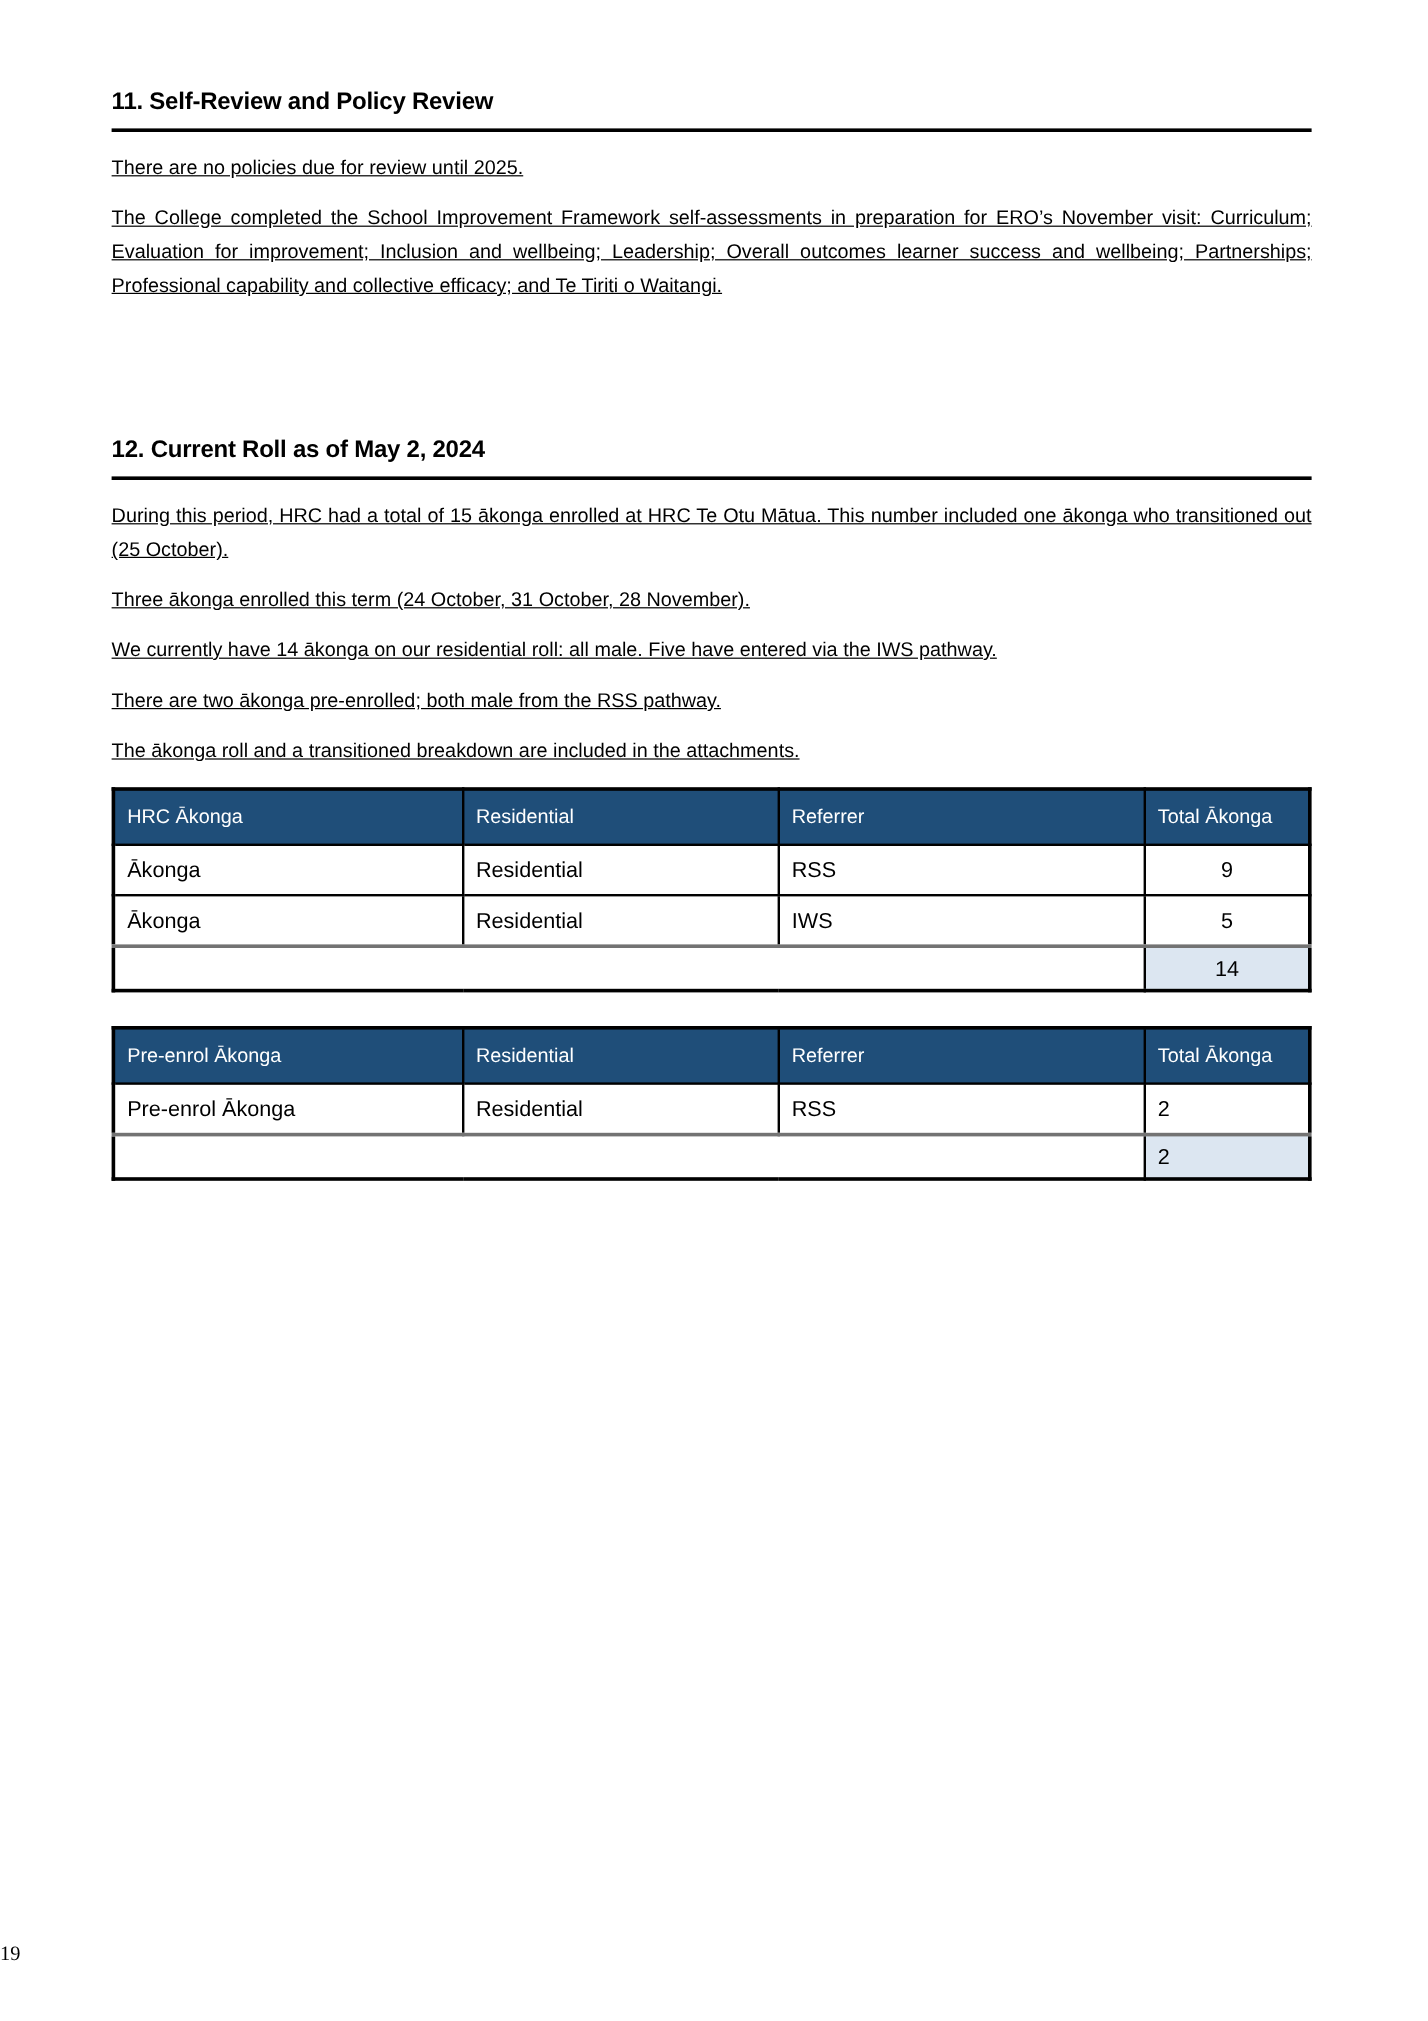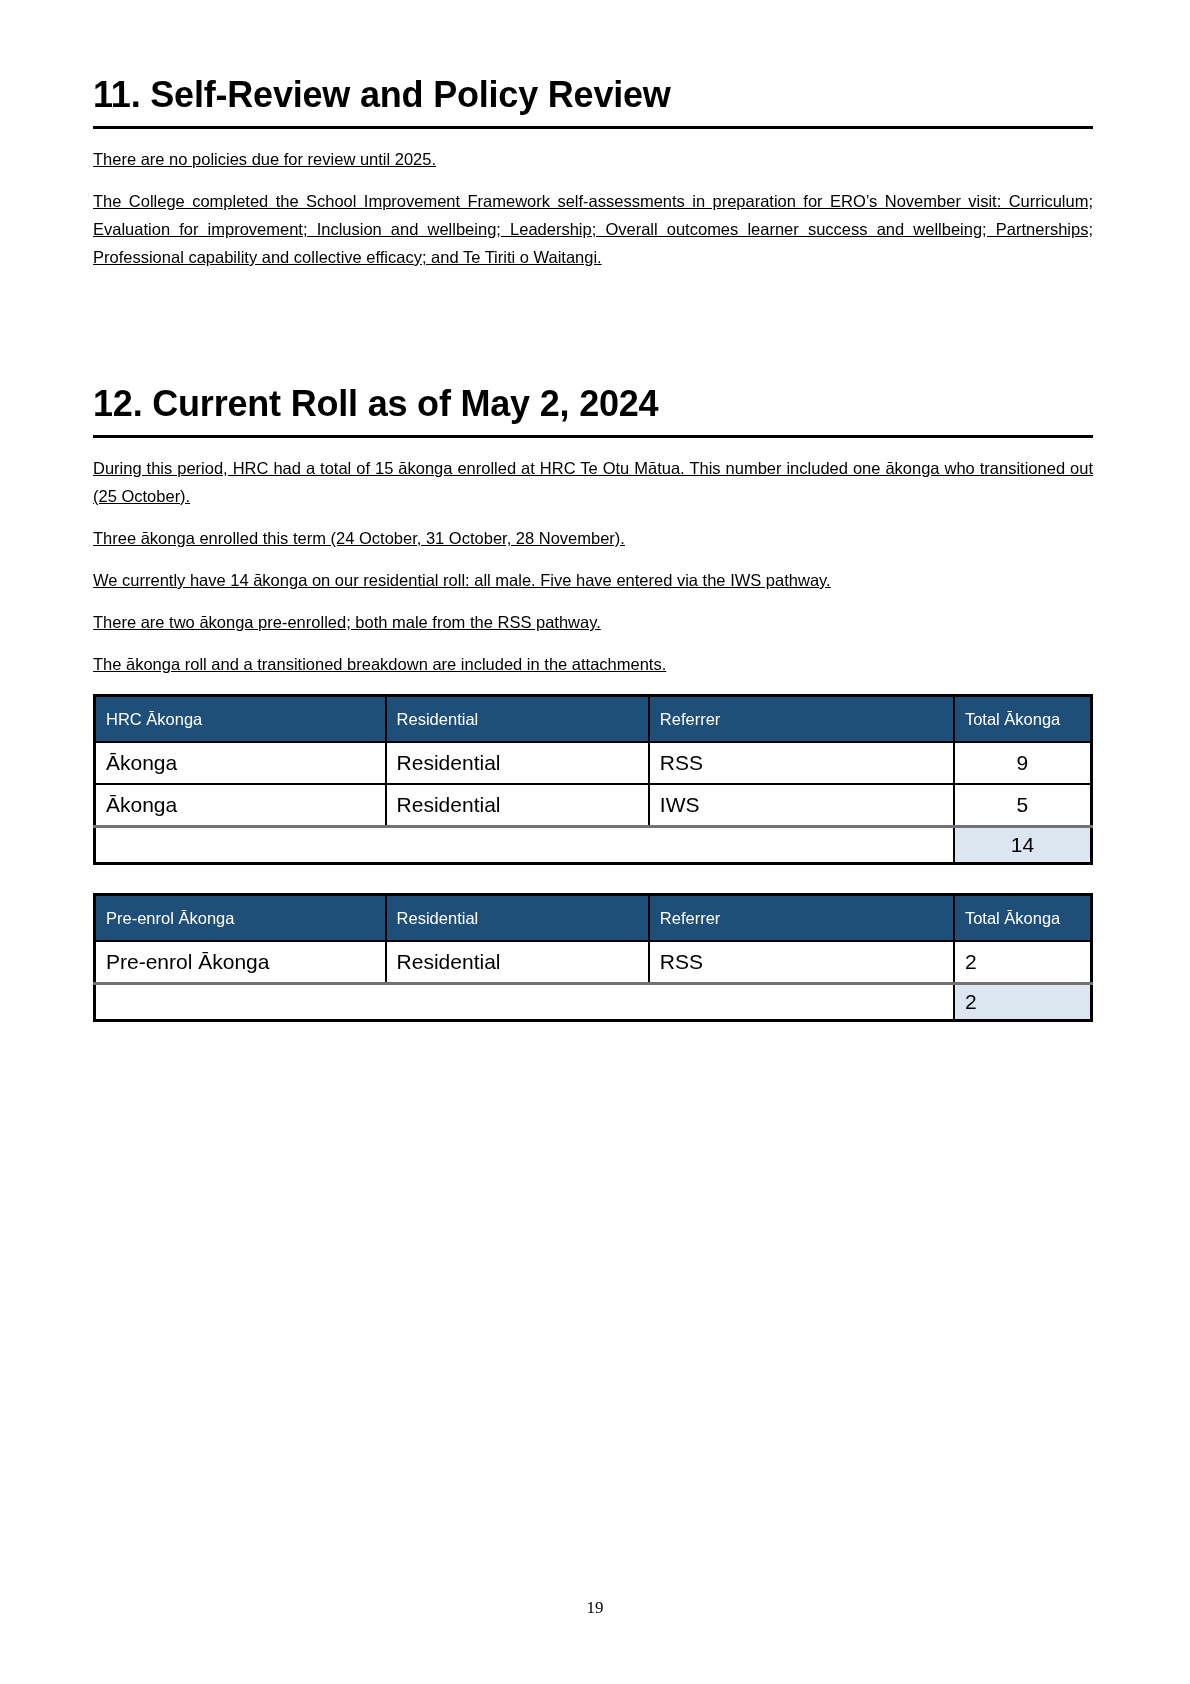--- a/index.html
+++ b/index.html
@@ -7,21 +7,21 @@
     position:relative;
     width:1190px; height:1684px;
     margin:0 auto;
     background:#ffffff;
     box-sizing:border-box;
     padding:74px 97px 0 93px;
     font-family:"Liberation Sans","DejaVu Sans",sans-serif;
     color:#000000;
   }
   .section-heading {
-    font-size:36px;
+    font-size:20px;
     font-weight:700;
     margin:0;
     padding-bottom:10px;
     border-bottom:3px solid #000000;
     letter-spacing:-0.2px;
     color:#000000;
   }
   .para {
     font-size:16.5px;
     line-height:28px;
@@ -48,34 +48,33 @@
     color:#ffffff;
     font-weight:400;
     text-align:left;
     font-size:16.5px;
     height:44px;
     padding:0 10px;
     border:2px solid #000000;
     vertical-align:middle;
   }
   .doc-table td {
-    font-size:21px;
+    font-size:18px;
     height:40px;
     padding:0 10px;
     border:2px solid #000000;
     vertical-align:middle;
     background:#ffffff;
   }
   .doc-table td.num { text-align:center; }
   .doc-table tr.total-row td { height:34px; border-top:3px solid #737373; }
   .doc-table td.total-cell { background:#DCE6F1; }
   .page-footer {
     position:absolute;
-    left:0; right:0; bottom:66px;
-    text-align:center;
+    left:0; right:0; bottom:46px;
   }
   .page-number {
     font-family:"Liberation Serif","DejaVu Serif",serif;
     font-size:17px;
     color:#000000;
   }
 </style>
 </head>
 <body>
 

